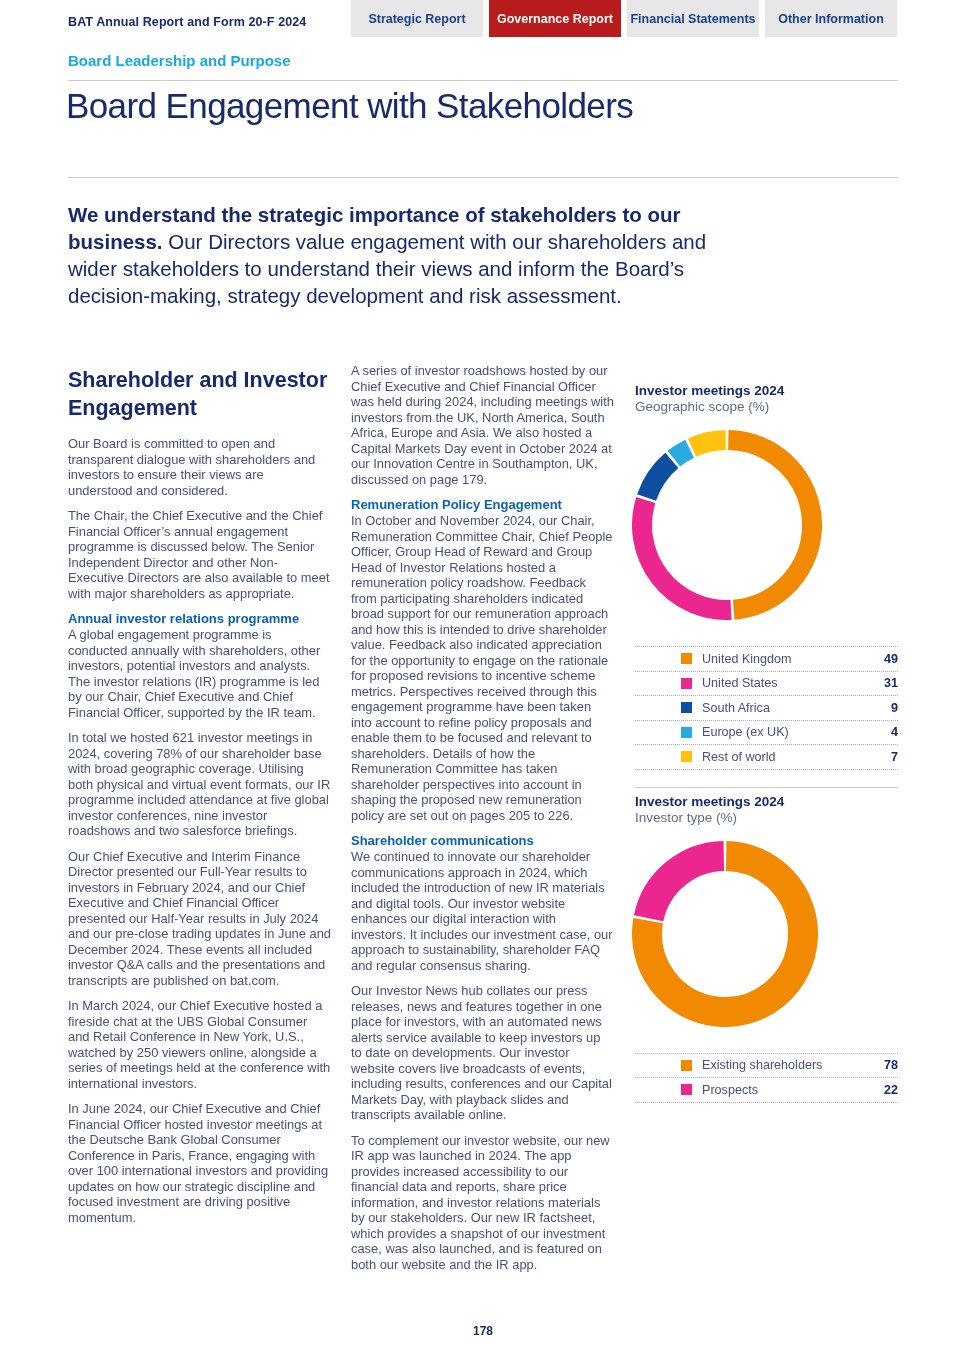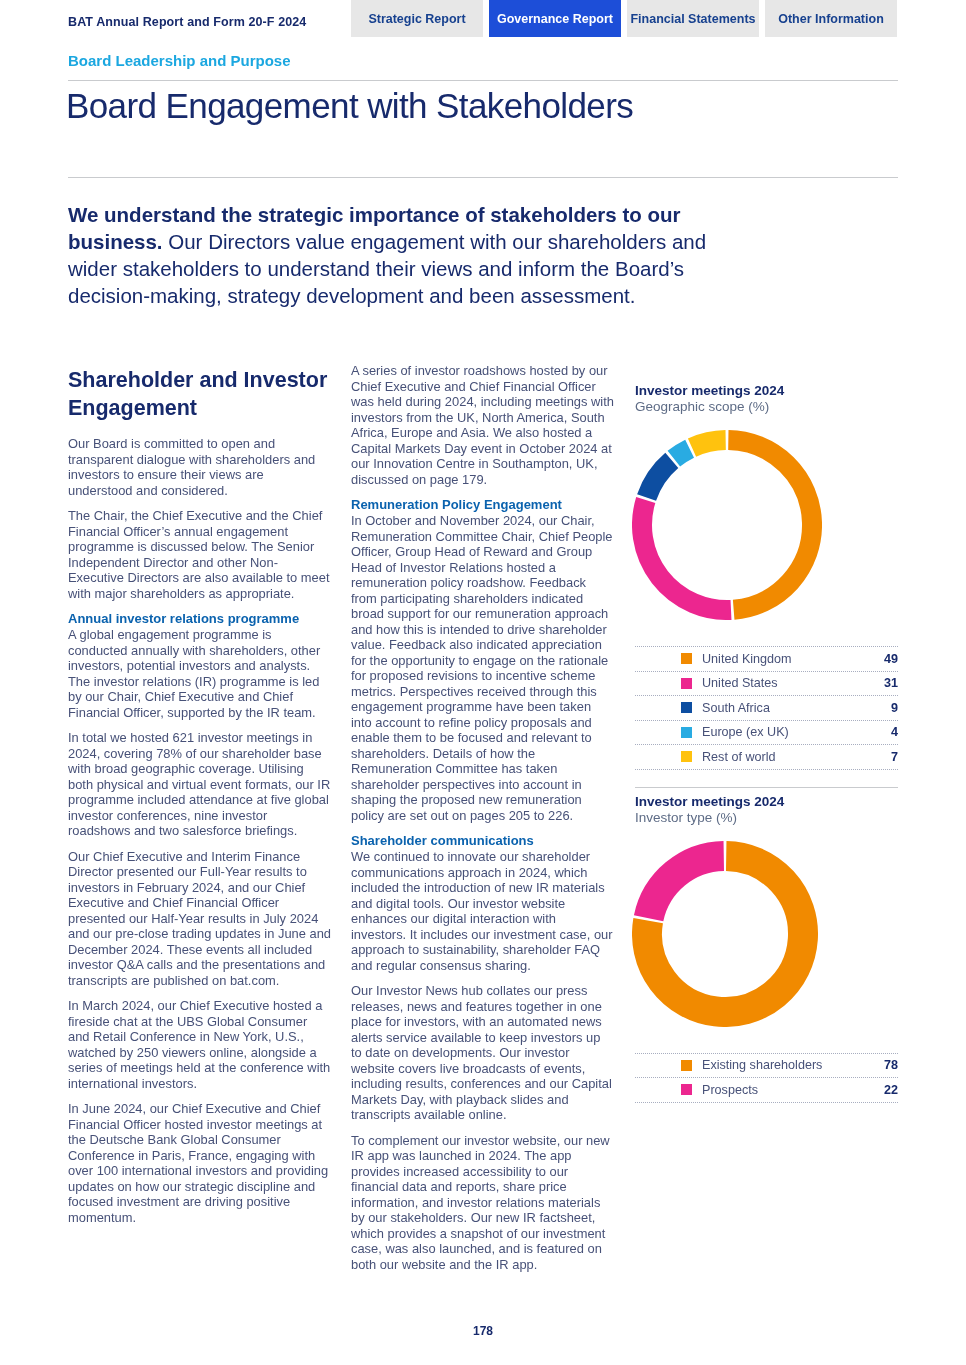--- a/index.html
+++ b/index.html
@@ -5,21 +5,21 @@
   html,body{margin:0;padding:0;background:#ffffff;}
   .page{
     position:relative;width:966px;height:1365px;background:#ffffff;overflow:hidden;
     font-family:"Liberation Sans", sans-serif;
   }
   
   .brand{position:absolute;left:68px;top:15px;font-size:12.5px;font-weight:bold;color:#172A6C;letter-spacing:.1px;}
   .tabs{position:absolute;left:351px;top:0;width:546px;height:37px;display:flex;gap:6px;}
   .tab{flex:1;background:#E7E7E7;color:#17418F;font-size:12.5px;font-weight:bold;
        display:flex;align-items:center;justify-content:center;cursor:pointer;}
-  .tab.active{background:#1d4ed8;color:#ffffff;}
+  .tab.active{background:#b91c1c;color:#ffffff;}
   .eyebrow{position:absolute;left:68px;top:52px;font-size:15px;font-weight:bold;color:#1BA7E0;}
   .rule{position:absolute;left:68px;width:830px;border-top:1px solid #C9CBCE;height:0;}
   .rule1{top:80px;} .rule2{top:177px;}
   .h1{position:absolute;left:66px;top:86px;font-size:35px;font-weight:normal;color:#172A6C;letter-spacing:-0.6px;}
   
   .intro{position:absolute;left:68px;top:201px;width:640px;font-size:20.5px;line-height:27px;color:#172A6C;}
   .intro b{font-weight:bold;}
   
   .col{position:absolute;top:363px;}
   .col-left{left:68px;width:263px;}
@@ -58,21 +58,21 @@
       <div class="tab">Financial Statements</div>
       <div class="tab">Other Information</div>
     </div>
 
   <div class="eyebrow">Board Leadership and Purpose</div>
   <div class="rule rule1"></div>
   <div class="h1">Board Engagement with Stakeholders</div>
   <div class="rule rule2"></div>
 
   <div class="intro">
-    <b>We understand the strategic importance of stakeholders to our business.</b><span> Our Directors value engagement with our shareholders and wider stakeholders to understand their views and inform the Board’s decision-making, strategy development and been assessment.</span>
+    <b>We understand the strategic importance of stakeholders to our business.</b><span> Our Directors value engagement with our shareholders and wider stakeholders to understand their views and inform the Board’s decision-making, strategy development and risk assessment.</span>
   </div>
 
   <div class="col col-left">
       <h2>Shareholder and Investor Engagement</h2>
       <p>Our Board is committed to open and transparent dialogue with shareholders and investors to ensure their views are understood and considered.</p>
       <p>The Chair, the Chief Executive and the Chief Financial Officer’s annual engagement programme is discussed below. The Senior Independent Director and other Non-Executive Directors are also available to meet with major shareholders as appropriate.</p>
       <h3>Annual investor relations programme</h3>
       <p>A global engagement programme is conducted annually with shareholders, other investors, potential investors and analysts. The investor relations (IR) programme is led by our Chair, Chief Executive and Chief Financial Officer, supported by the IR team.</p>
       <p>In total we hosted 621 investor meetings in 2024, covering 78% of our shareholder base with broad geographic coverage. Utilising both physical and virtual event formats, our IR programme included attendance at five global investor conferences, nine investor roadshows and two salesforce briefings.</p>
       <p>Our Chief Executive and Interim Finance Director presented our Full-Year results to investors in February 2024, and our Chief Executive and Chief Financial Officer presented our Half-Year results in July 2024 and our pre-close trading updates in June and December 2024. These events all included investor Q&amp;A calls and the presentations and transcripts are published on bat.com.</p>

